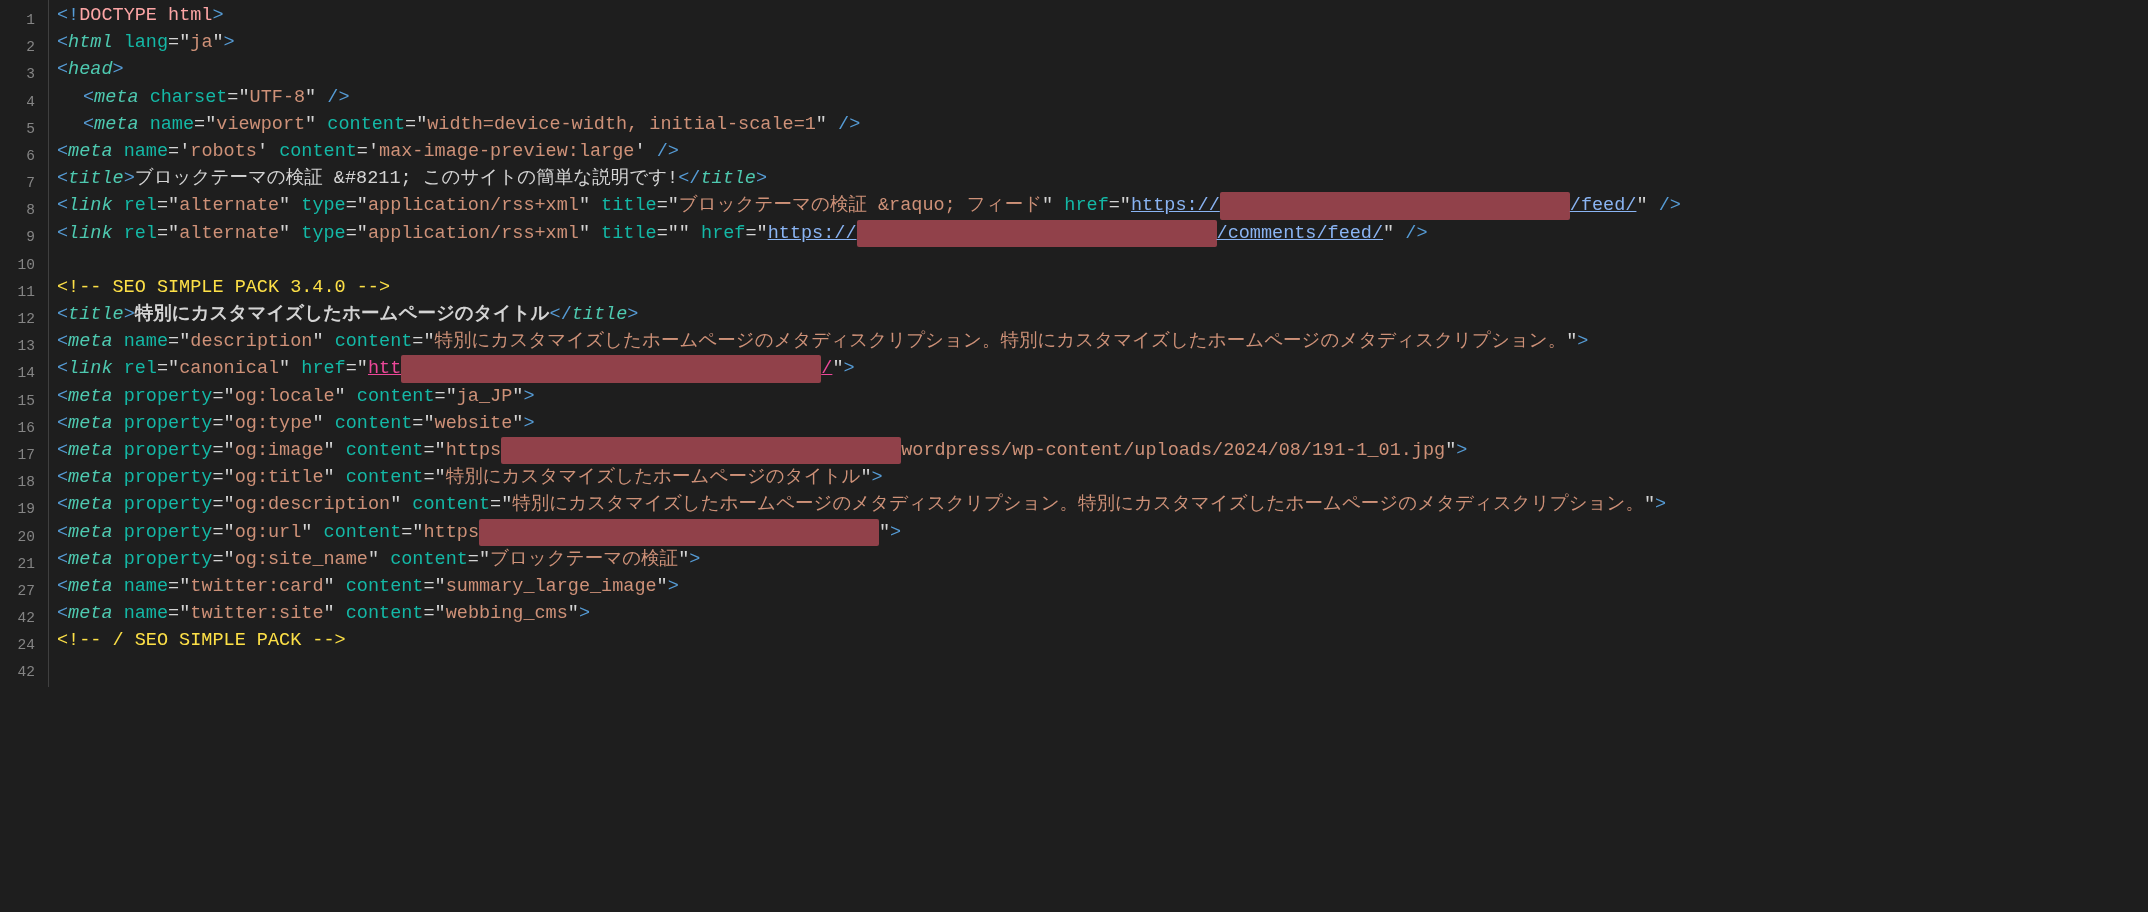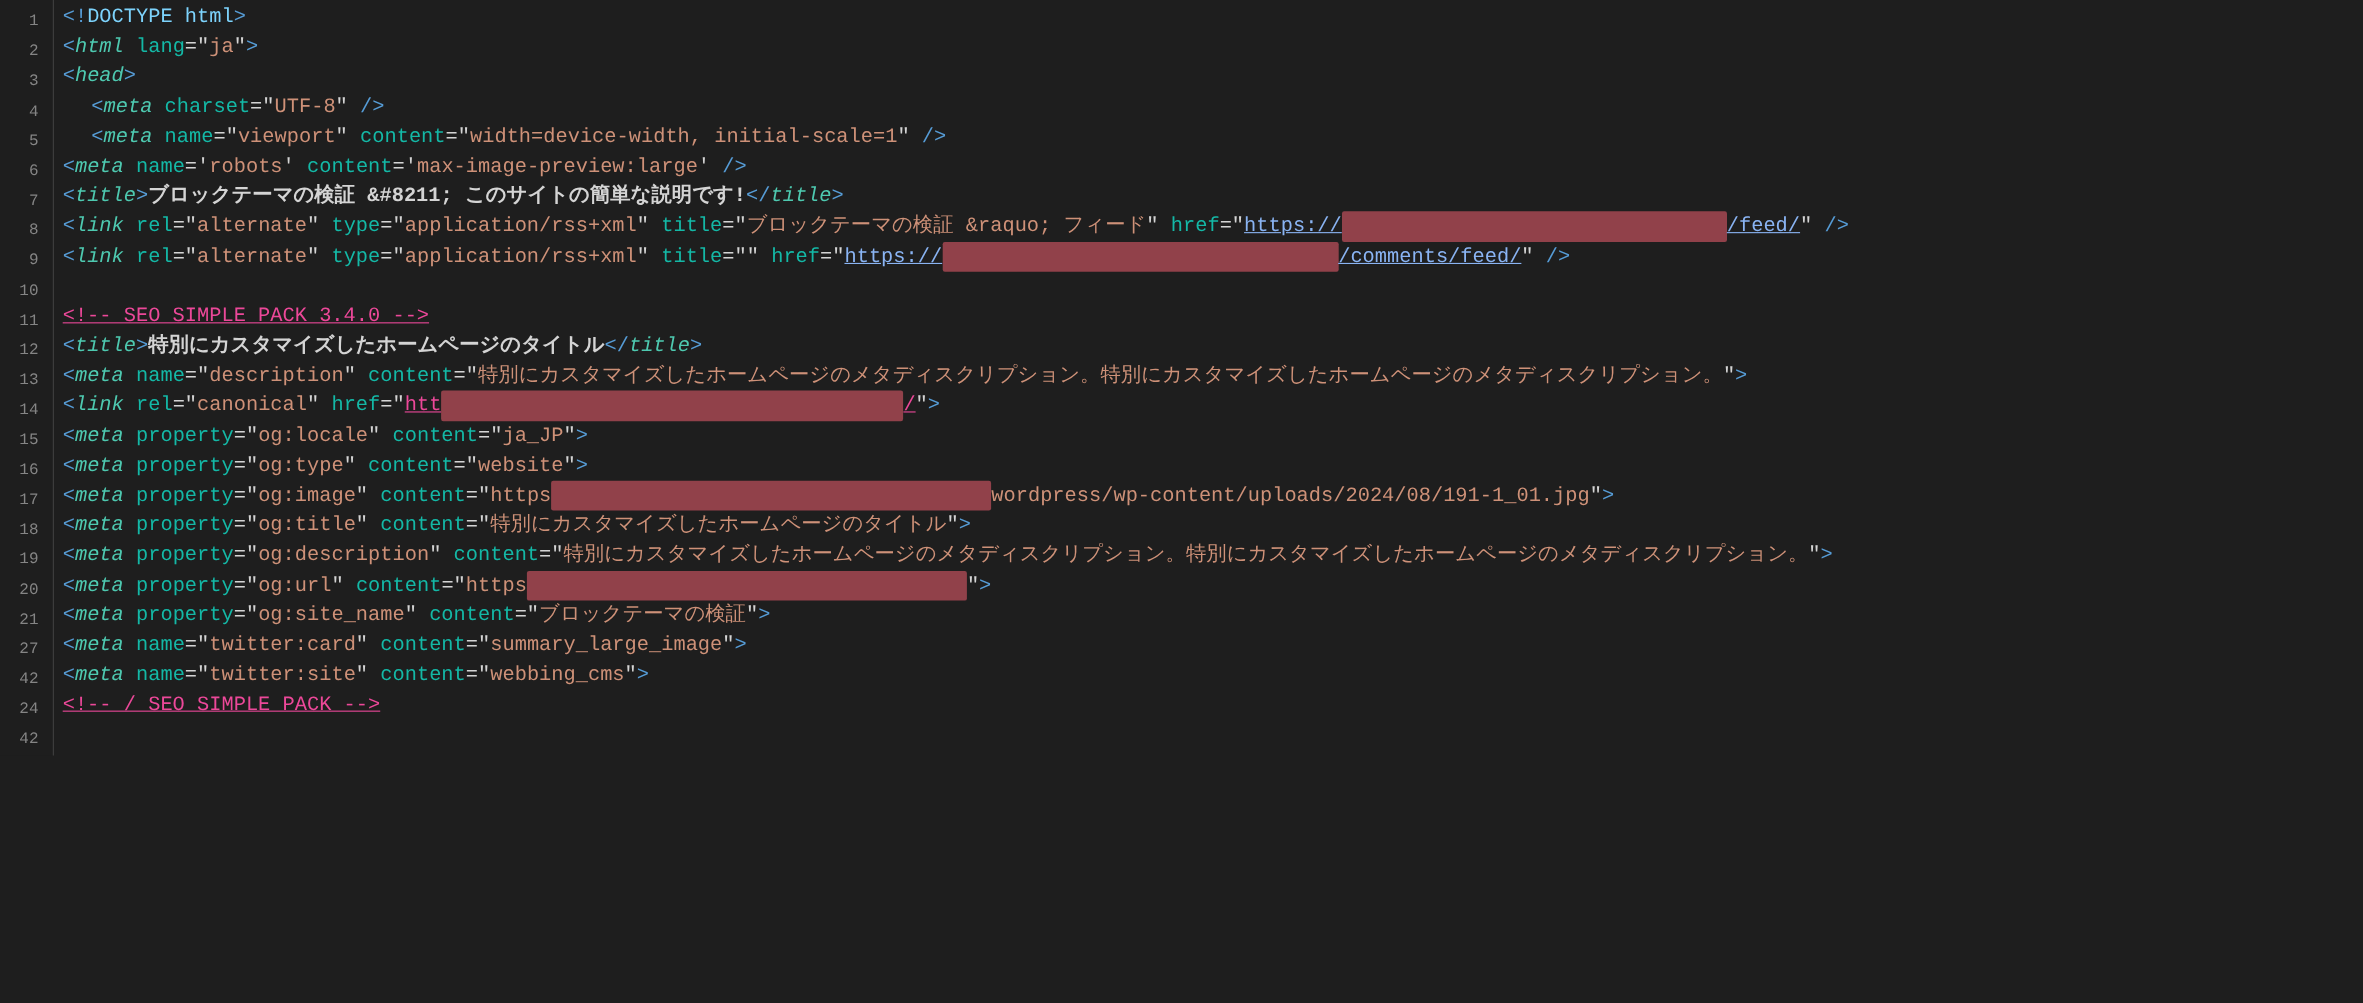--- a/index.html
+++ b/index.html
@@ -30,23 +30,23 @@
   border-left: 1px solid #404040;
   padding-left: 8px;
   padding-top: 2px;
 }
 .cline { height: 27.2px; display: flex; align-items: center; }
 .b { color: #569cd6; }      
 .t { color: #4ec9b0; font-style: italic; }      
 .a { color: #14b8a6; }      
 .e { color: #d4d4d4; }      
 .s { color: #ce9178; }      
-.x { color: #7dd3fc; }      
+.x { color: #fca5a5; }      
 .w { color: #d4d4d4; }      
-.c { color: #ec4899; text-decoration: underline; }      
+.c { color: #fde047; }      
 .l { color: #8ab4f3; text-decoration: underline; } 
 .lv { color: #ec4899; text-decoration: underline; } 
 .red { background: #91414a; color: #91414a; display:inline-block; border-radius:2px;}
 .ind { display:inline-block; }
 </style>
 </head>
 <body>
 
 <div class="editor">
   <div class="gutter">
@@ -147,21 +147,21 @@
         <span class="s">max-image-preview:large</span>
         <span class="e">'</span>
         <span>&nbsp;</span>
         <span class="b">/&gt;</span>
     </div>
 
     <div class="cline">
       <span class="b">&lt;</span>
         <span class="t">title</span>
         <span class="b">&gt;</span>
-        <span class="w" style="font-weight:700;text-align:center;">ブロックテーマの検証 &amp;#8211; このサイトの簡単な説明です!</span>
+        <span class="w" style="font-weight:400;text-align:center;">ブロックテーマの検証 &amp;#8211; このサイトの簡単な説明です!</span>
         <span class="b">&lt;/</span>
         <span class="t">title</span>
         <span class="b">&gt;</span>
     </div>
 
     <div class="cline">
       <span class="b">&lt;</span>
         <span class="t">link</span>
         <span>&nbsp;</span>
         <span class="a">rel</span>

